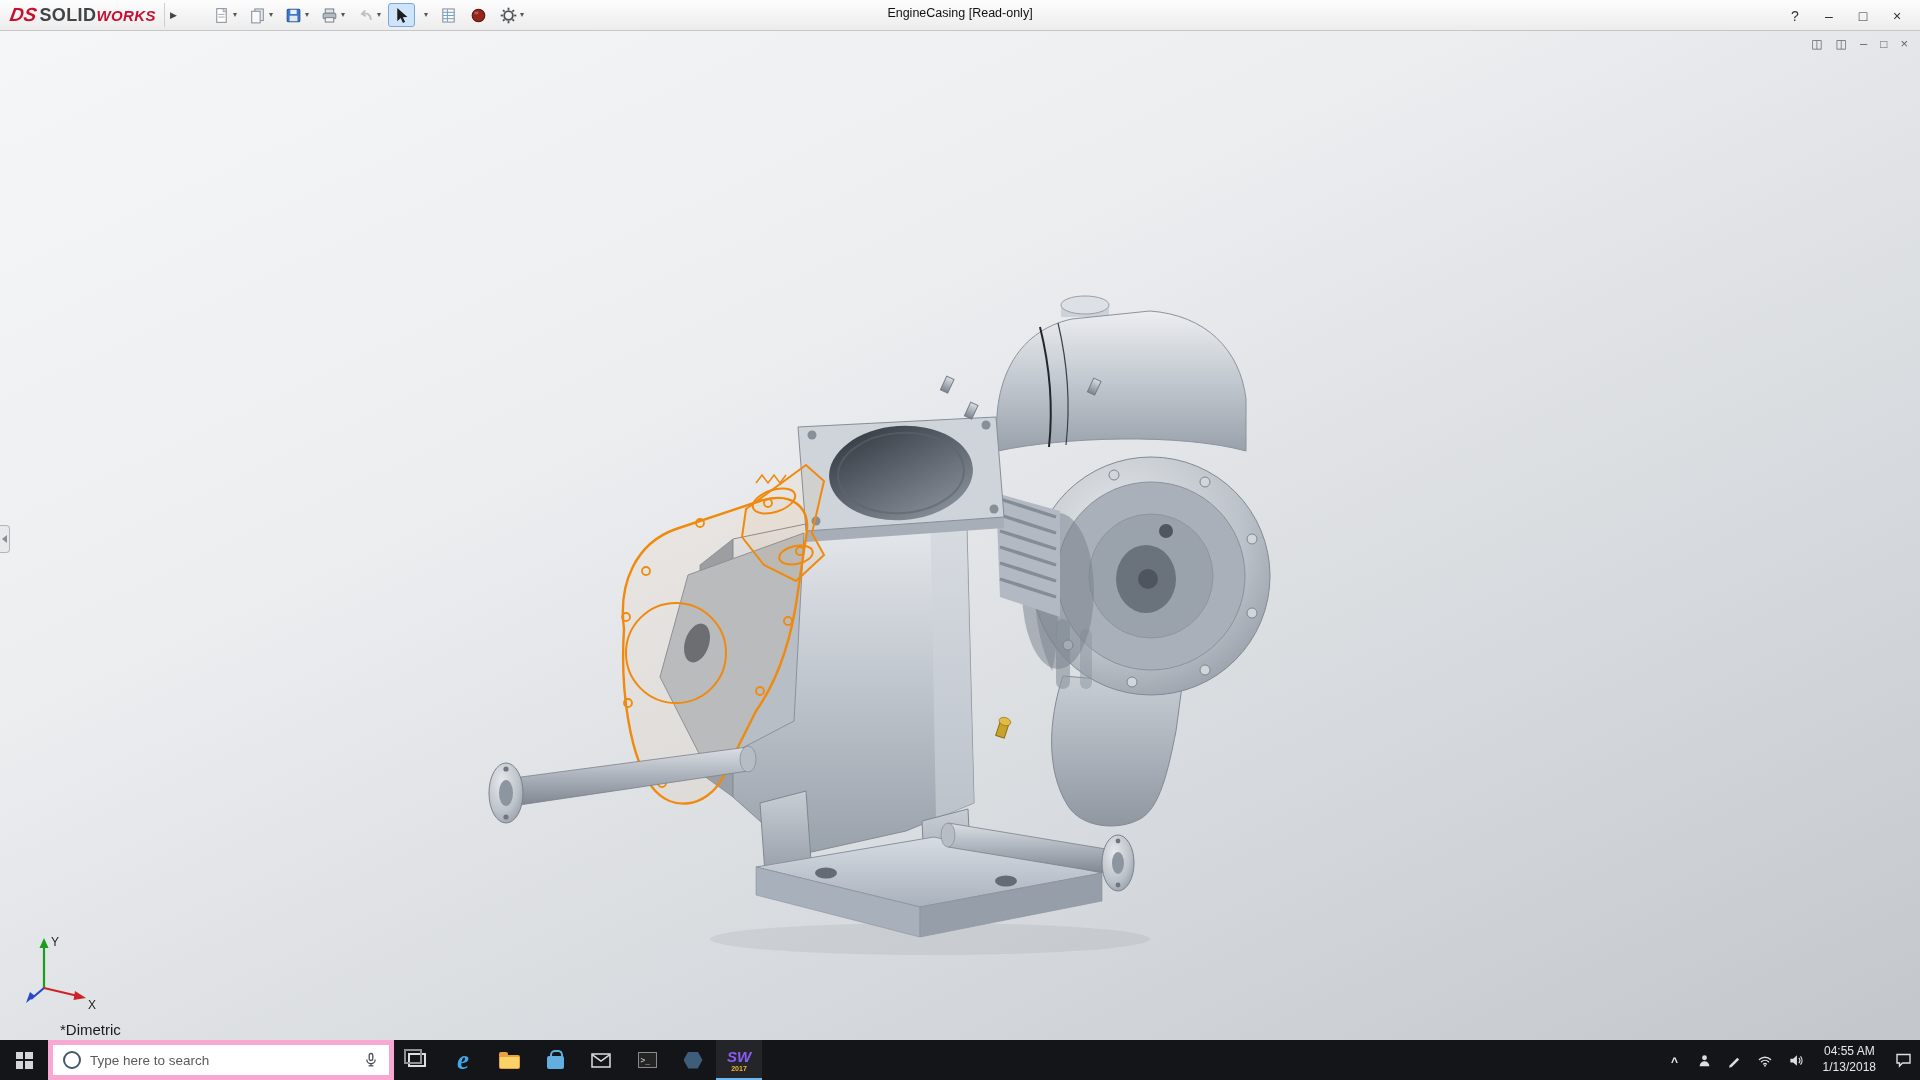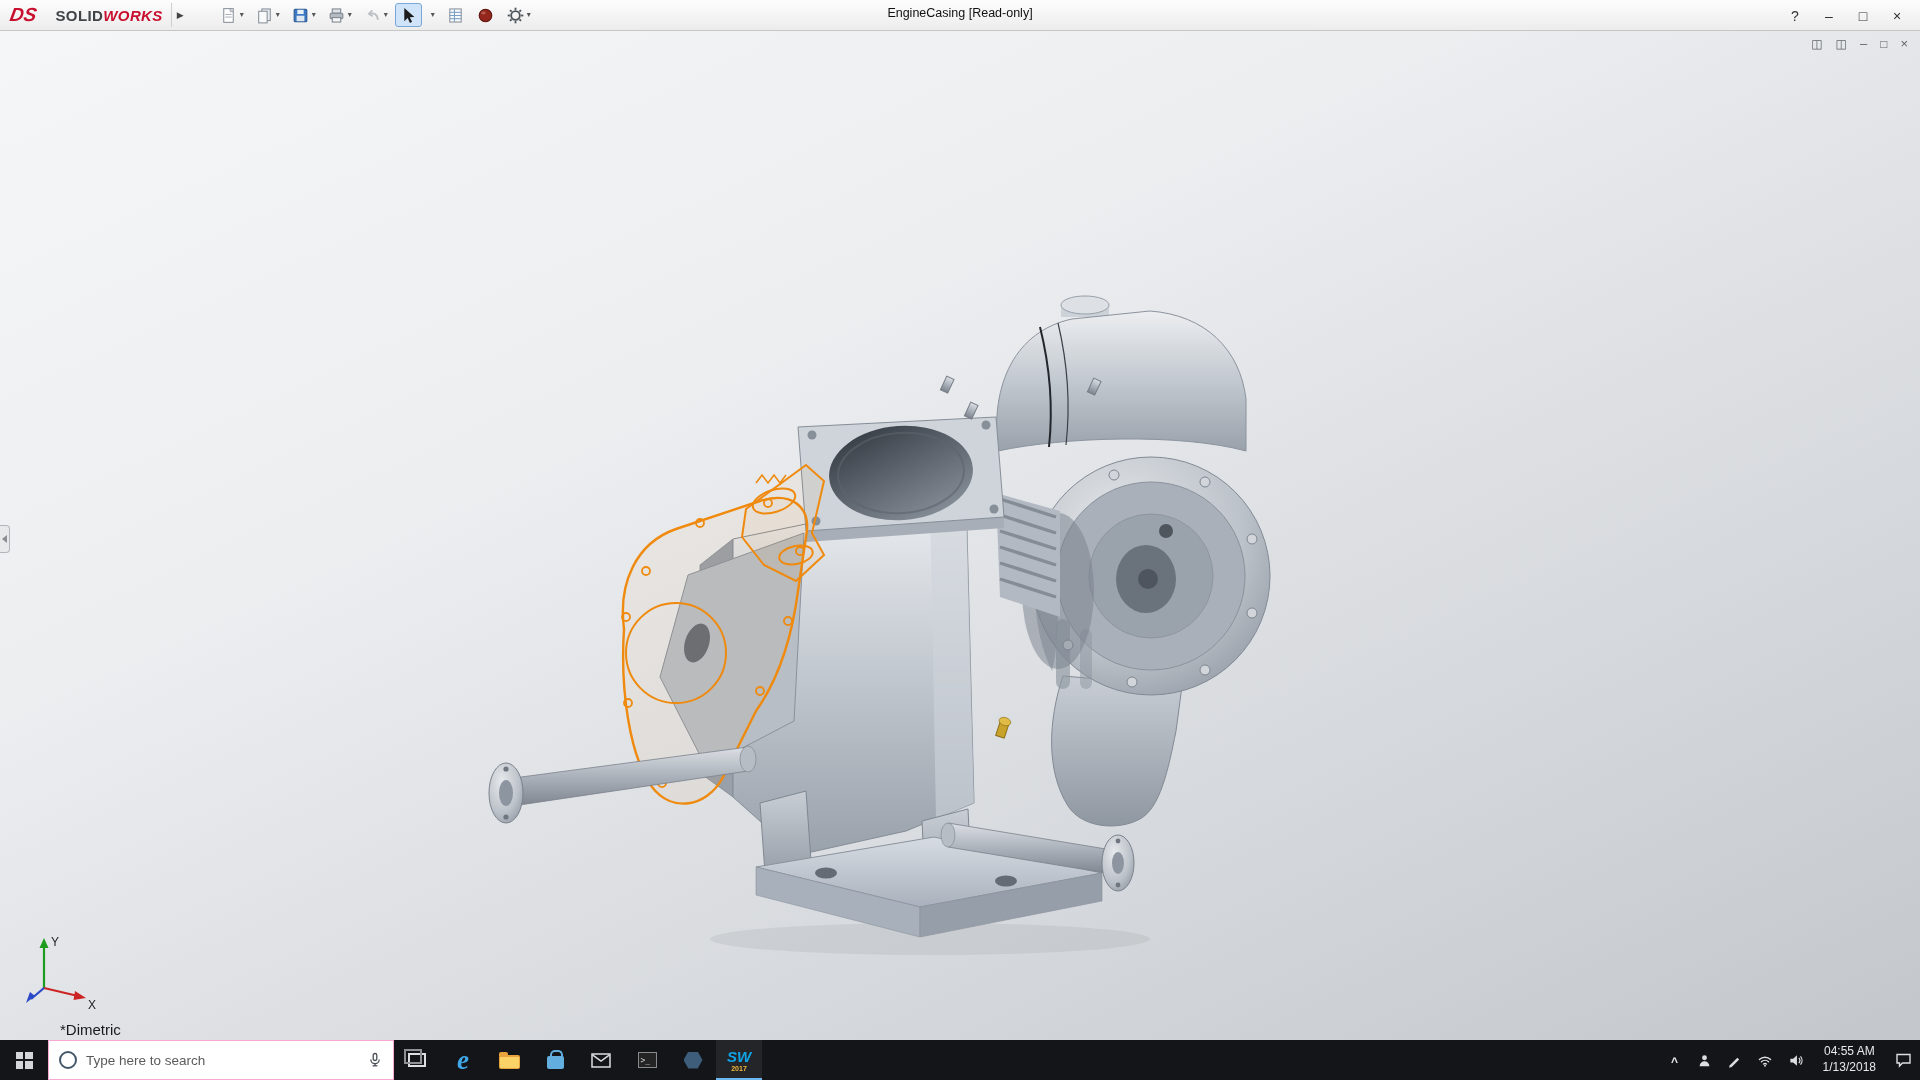--- a/index.html
+++ b/index.html
@@ -4,21 +4,21 @@
 <style>
   * { margin:0; padding:0; box-sizing:border-box; }
   html,body { width:1920px; height:1080px; overflow:hidden; font-family:"Liberation Sans", sans-serif; background:#d9dbde; user-select:none; }
 
   
   .titlebar { position:absolute; top:0; left:0; width:1920px; height:31px;
     background:linear-gradient(#fdfdfd,#ececec); border-bottom:1px solid #c6c6c6;
     display:flex; align-items:center; z-index:30; }
   .brand { display:flex; align-items:baseline; padding-left:10px; white-space:nowrap; }
   .brand .ds { color:#c8102e; font-weight:bold; font-style:italic; font-size:19px; margin-right:3px; transform:skewX(-10deg); display:inline-block; }
-  .brand .solid { color:#404447; font-weight:bold; font-size:15px; letter-spacing:.4px;margin-left:16px; }
+  .brand .solid { color:#404447; font-weight:bold; font-size:18px; letter-spacing:.4px; }
   .brand .works { color:#c8102e; font-weight:bold; font-size:15px; letter-spacing:.4px;font-style:italic; }
   .flyout { width:18px; height:24px; margin-left:8px; border-left:1px solid #cfcfcf;
     display:flex; align-items:center; justify-content:center; font-size:9px; color:#444; cursor:pointer; }
   .toolbar { display:flex; align-items:center; margin-left:26px; gap:3px; }
   .tbtn { height:24px; display:flex; align-items:center; padding:0 3px; border-radius:3px; border:1px solid transparent; cursor:pointer; }
   .tbtn svg { width:19px; height:19px; display:block; }
   .tbtn .caret { font-size:8px; color:#555; margin-left:2px; line-height:1; }
   .tbtn.pressed { background:#cfe4f8; border:1px solid #7aa7d8; }
   .tbtn.disabled svg { opacity:.42; }
   .tb-title { position:absolute; left:50%; transform:translateX(-50%); top:0; height:25px;
@@ -41,21 +41,21 @@
   .left-tab .tri { width:0; height:0; border-top:4px solid transparent; border-bottom:4px solid transparent; border-right:5px solid #8b8e92; }
   .triad { position:absolute; left:18px; bottom:28px; width:86px; height:82px; z-index:4; }
   .view-label { position:absolute; left:16px; bottom:2px; font-size:15px; color:#191919; z-index:4;margin-left:44px; }
 
   
   .taskbar { position:absolute; left:0; bottom:0; width:1920px; height:40px; background:#141519;
     display:flex; align-items:stretch; color:#e8e8e8; z-index:40; }
   .start { width:48px; display:flex; align-items:center; justify-content:center; cursor:pointer; }
   .winlogo { width:17px; height:17px; display:grid; grid-template-columns:1fr 1fr; gap:2px; }
   .winlogo i { background:#d4d6d9; }
-  .searchbox { width:346px; background:#ffffff; border:1px solid #f9a8d4; display:flex; align-items:center;
+  .searchbox { width:346px; background:#ffffff; border:5px solid #f9a8d4; display:flex; align-items:center;
     padding:0 10px; gap:9px; cursor:text; }
   .cortana { width:18px; height:18px; border-radius:50%; border:2px solid #45576b; flex:0 0 auto; }
   .search-input { flex:1; border:none; outline:none; background:transparent; font-size:13.5px; color:#444;
     font-family:"Liberation Sans", sans-serif; }
   .search-input::placeholder { color:#5a5a5a; }
   .mic { flex:0 0 auto; }
   .apps { display:flex; }
   .app { width:46px; display:flex; align-items:center; justify-content:center; cursor:pointer; position:relative; }
   .app.active { background:rgba(255,255,255,.07); box-shadow:inset 0 -2px 0 #6cb8f0; }
   .taskview { position:relative; width:18px; height:14px; border:2px solid #dcdee0; background:transparent; }
@@ -64,21 +64,21 @@
   .folder { position:relative; width:21px; height:14px; background:#e8a33d; border-radius:2px; margin-top:4px; }
   .folder::before { content:""; position:absolute; left:0; top:-3px; width:9px; height:4px; background:#e8a33d; border-radius:2px 2px 0 0; }
   .folder::after { content:""; position:absolute; left:1px; top:2px; width:19px; height:11px; background:#fbd268; border-radius:1px; }
   .bag { position:relative; width:17px; height:13px; background:#62aede; border-radius:2px; margin-top:5px; }
   .bag::before { content:""; position:absolute; left:3px; top:-6px; width:9px; height:7px;
     border:2px solid #62aede; border-bottom:none; border-radius:5px 5px 0 0; }
   .cmdbox { width:19px; height:16px; background:#242424; border:1px solid #8a8a8a; color:#cfcfcf;
     font-size:8px; display:flex; align-items:center; justify-content:flex-start; padding-left:2px; font-family:"DejaVu Sans Mono", monospace; }
   .hexapp { width:19px; height:17px; background:#3e5d7a; clip-path:polygon(25% 0,75% 0,100% 50%,75% 100%,25% 100%,0 50%); }
   .swicon { position:relative; display:flex; flex-direction:column; align-items:center; }
-  .swtext { font-size:15px; font-weight:800; font-style:italic; color:#0ea5e9; line-height:1; }
+  .swtext { font-size:15px; font-weight:800; font-style:italic; color:#8b5cf6; line-height:1; }
   .swbadge { font-size:7px; font-weight:bold; color:#f0b63c; line-height:1; margin-top:1px; }
   .tray { margin-left:auto; display:flex; align-items:center; gap:15px; padding:0 8px; }
   .tray-item { display:flex; align-items:center; justify-content:center; cursor:pointer; min-width:14px; }
   .chev { font-size:12px; font-weight:bold; transform:translateY(2px); }
   .clock { text-align:center; font-size:12px; line-height:1.3; cursor:pointer; padding:0 4px; }
 </style>
 </head>
 <body>
 
 <div class="titlebar">

